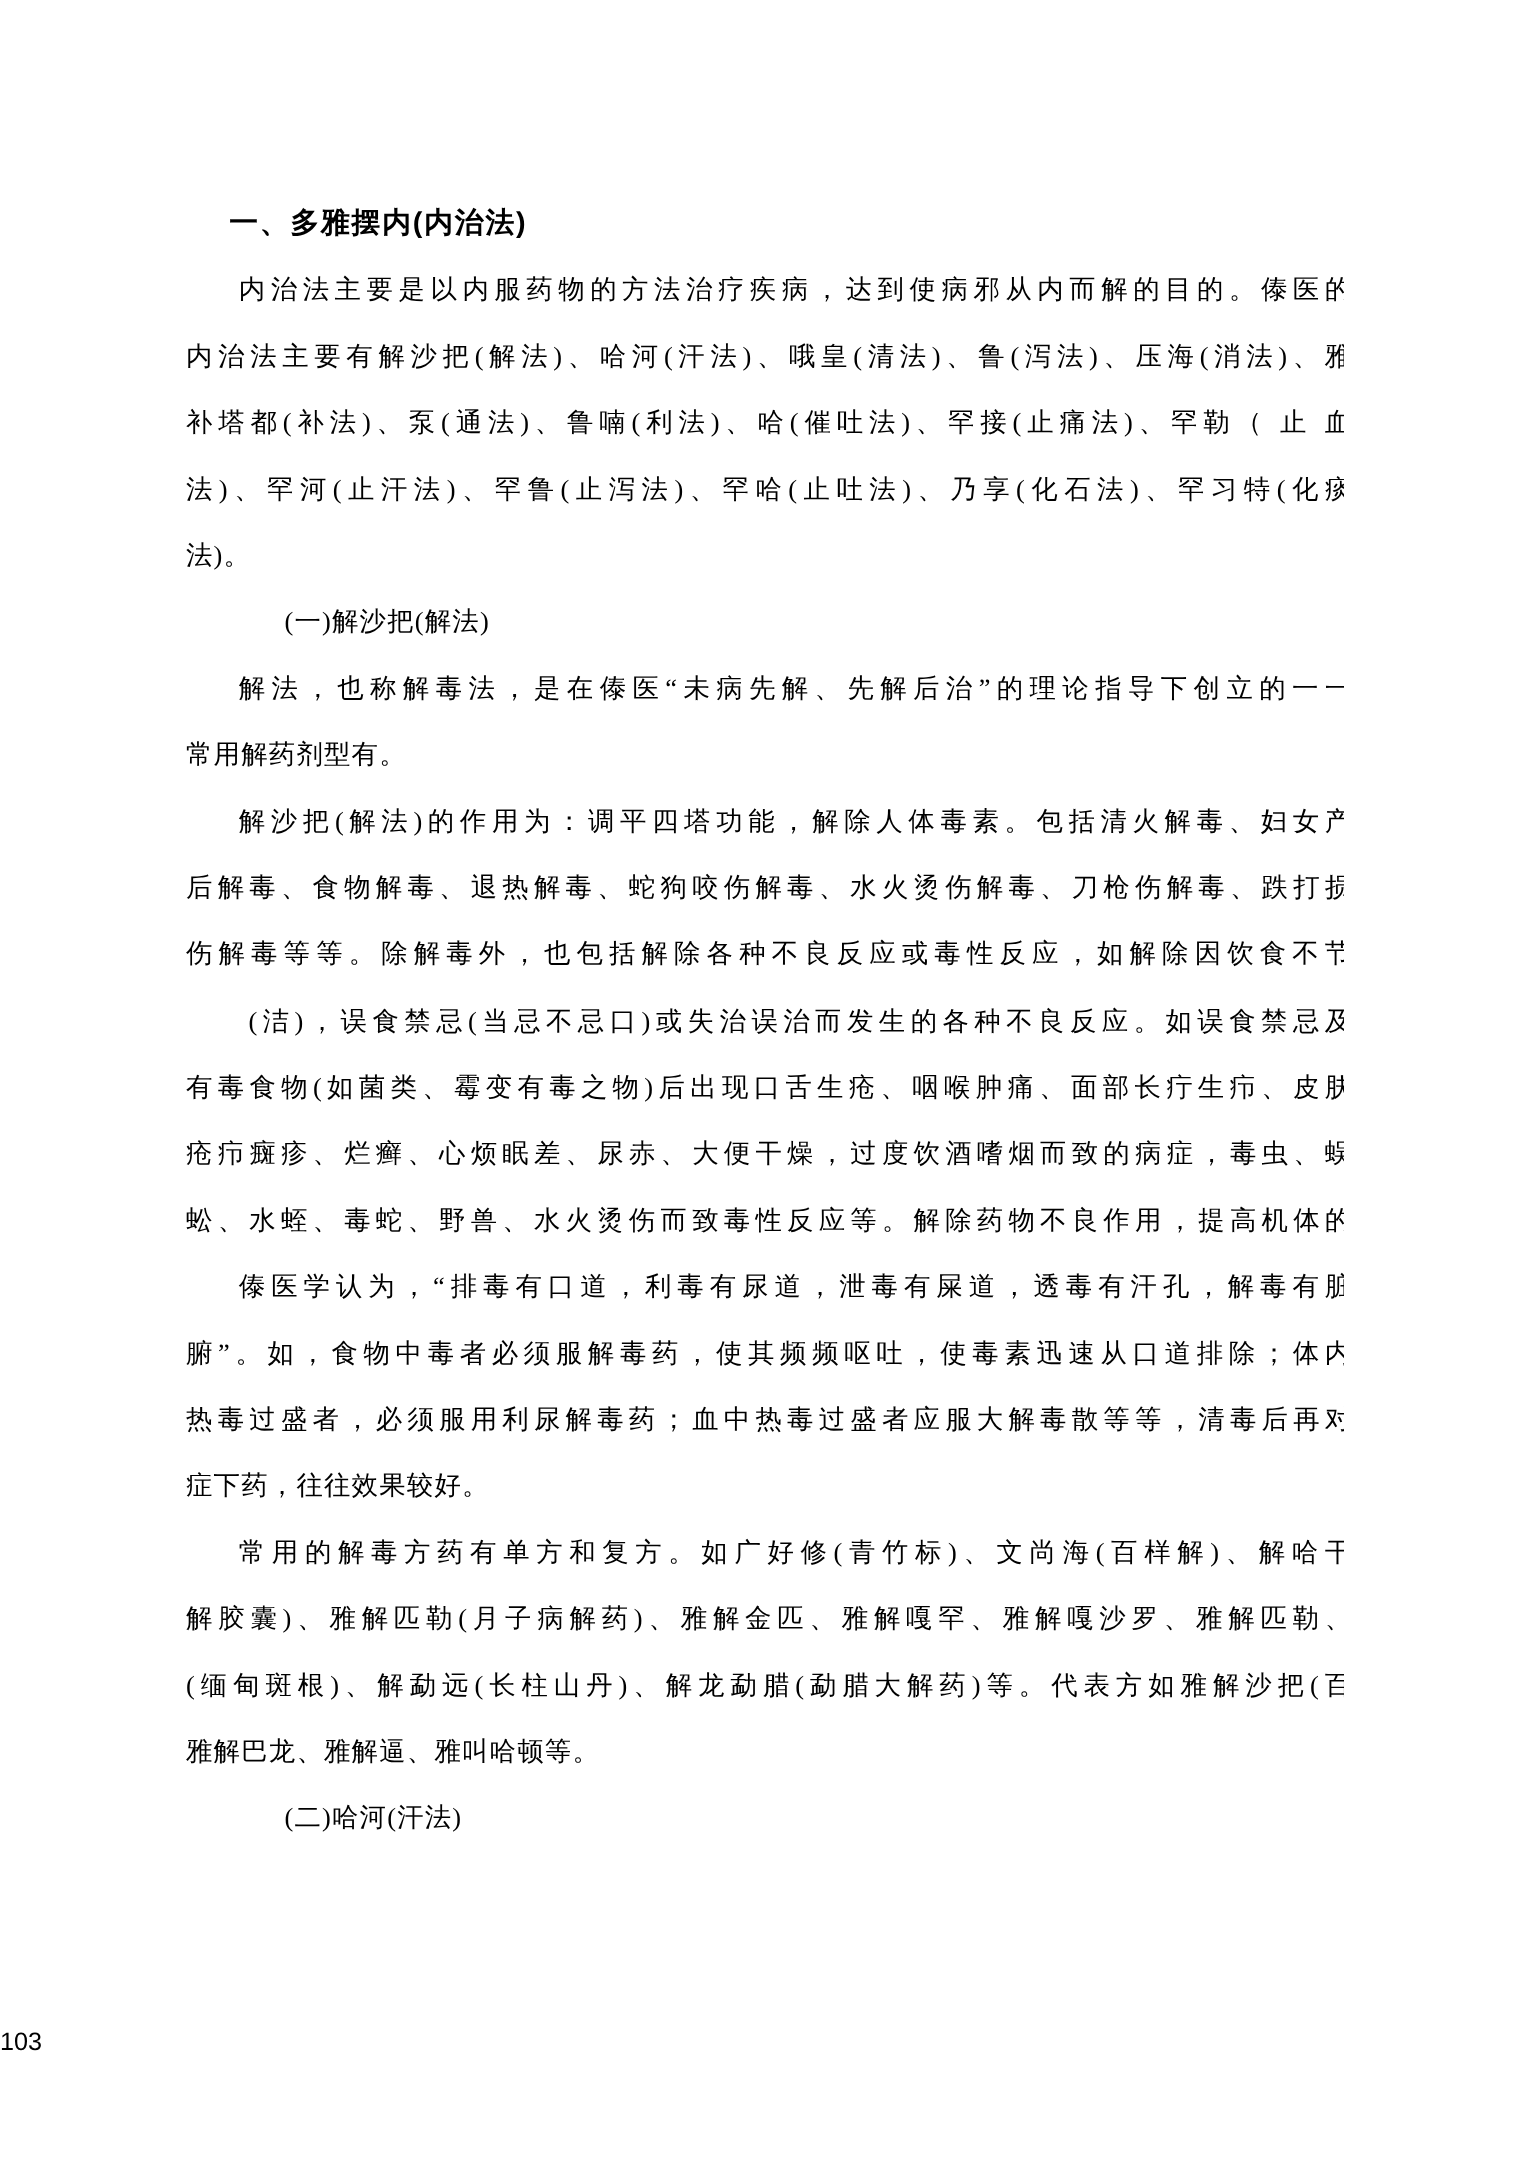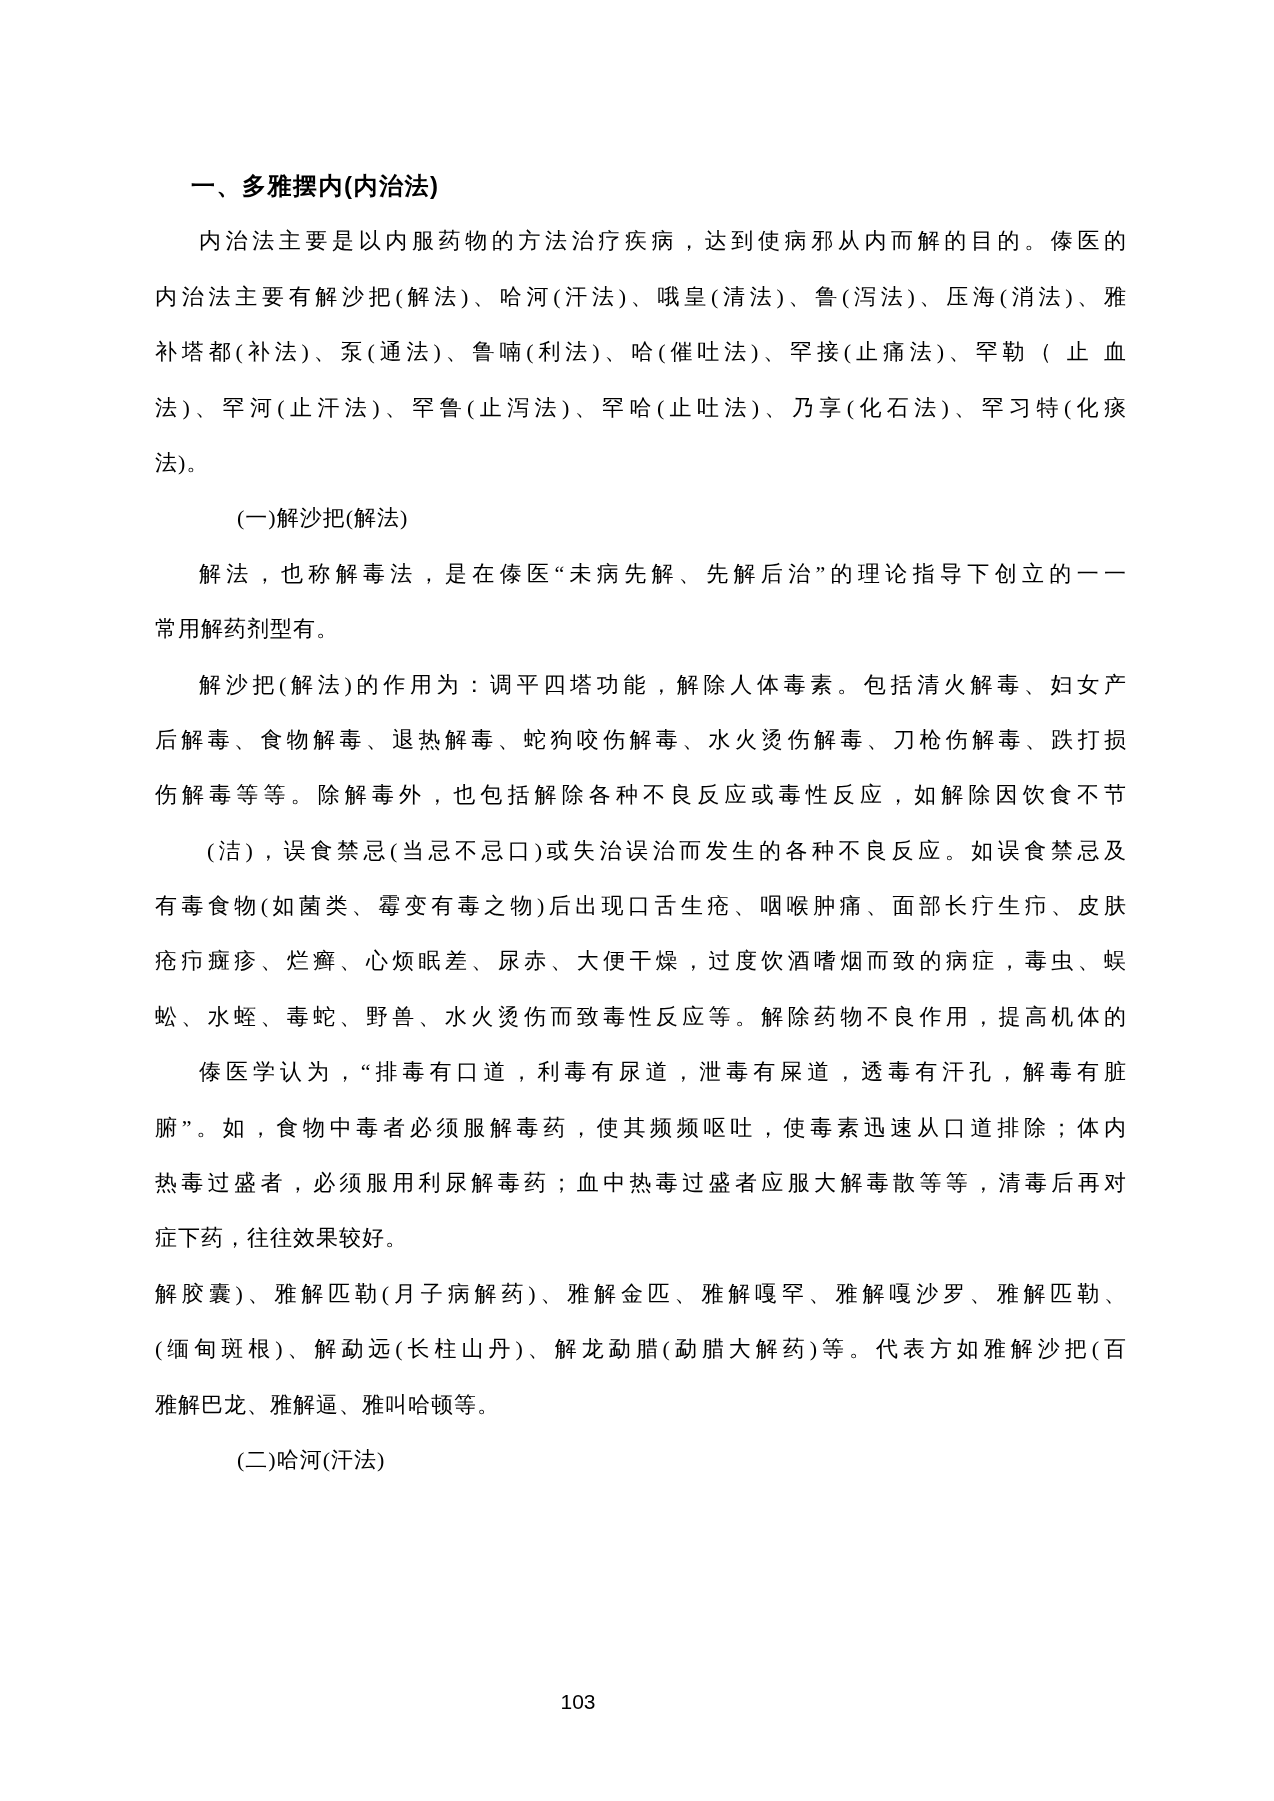--- a/index.html
+++ b/index.html
@@ -8,21 +8,20 @@
     background: #ffffff;
   }
   .page {
     position: relative;
     width: 1120px;
     height: 1801px;
     background: #ffffff;
     color: #000000;
     font-family: "Liberation Serif", "DejaVu Serif", serif;
     overflow: hidden;
-    padding-left: 36px;
   }
   .content {
     position: absolute;
     left: 155px;
     top: 158px;
     width: 972px;
   }
   .line {
     height: 55.4px;
     line-height: 55.4px;
@@ -41,21 +40,21 @@
     font-family: "Liberation Sans", "DejaVu Sans", sans-serif;
     font-weight: bold;
     font-size: 24px;
     letter-spacing: 1.5px;
   }
   .page-number {
     position: absolute;
     left: 0;
     top: 1690px;
     width: 100%;
-    text-align: center;
+    text-align: left;
     font-family: "Liberation Sans", "DejaVu Sans", sans-serif;
     font-size: 21px;
     color: #000000;
   }
 </style>
 </head>
 <body>
 
 <div class="page">
   <div class="content">
@@ -72,19 +71,20 @@
       <div class="line just" style="padding-left: 0px;">后解毒、食物解毒、退热解毒、蛇狗咬伤解毒、水火烫伤解毒、刀枪伤解毒、跌打损</div>
       <div class="line just" style="padding-left: 0px;">伤解毒等等。除解毒外，也包括解除各种不良反应或毒性反应，如解除因饮食不节</div>
       <div class="line just" style="padding-left: 52px;">(洁)，误食禁忌(当忌不忌口)或失治误治而发生的各种不良反应。如误食禁忌及</div>
       <div class="line just" style="padding-left: 0px;">有毒食物(如菌类、霉变有毒之物)后出现口舌生疮、咽喉肿痛、面部长疔生疖、皮肤</div>
       <div class="line just" style="padding-left: 0px;">疮疖癍疹、烂癣、心烦眠差、尿赤、大便干燥，过度饮酒嗜烟而致的病症，毒虫、蜈</div>
       <div class="line just" style="padding-left: 0px;">蚣、水蛭、毒蛇、野兽、水火烫伤而致毒性反应等。解除药物不良作用，提高机体的</div>
       <div class="line just" style="padding-left: 44px;">傣医学认为，“排毒有口道，利毒有尿道，泄毒有屎道，透毒有汗孔，解毒有脏</div>
       <div class="line just" style="padding-left: 0px;">腑”。如，食物中毒者必须服解毒药，使其频频呕吐，使毒素迅速从口道排除；体内</div>
       <div class="line just" style="padding-left: 0px;">热毒过盛者，必须服用利尿解毒药；血中热毒过盛者应服大解毒散等等，清毒后再对</div>
       <div class="line" style="padding-left: 0px;">症下药，往往效果较好。</div>
+      <div class="line just" style="padding-left: 44px;">常用的解毒方药有单方和复方。如广好修(青竹标)、文尚海(百样解)、解哈干</div>
       <div class="line just" style="padding-left: 0px;">解胶囊)、雅解匹勒(月子病解药)、雅解金匹、雅解嘎罕、雅解嘎沙罗、雅解匹勒、</div>
       <div class="line just" style="padding-left: 0px;">(缅甸斑根)、解勐远(长柱山丹)、解龙勐腊(勐腊大解药)等。代表方如雅解沙把(百</div>
       <div class="line" style="padding-left: 0px;">雅解巴龙、雅解逼、雅叫哈顿等。</div>
       <div class="line" style="padding-left: 82px;">(二)哈河(汗法)</div>
     </div>
   <div class="page-number">103</div>
 </div>
 
 </body></html>

